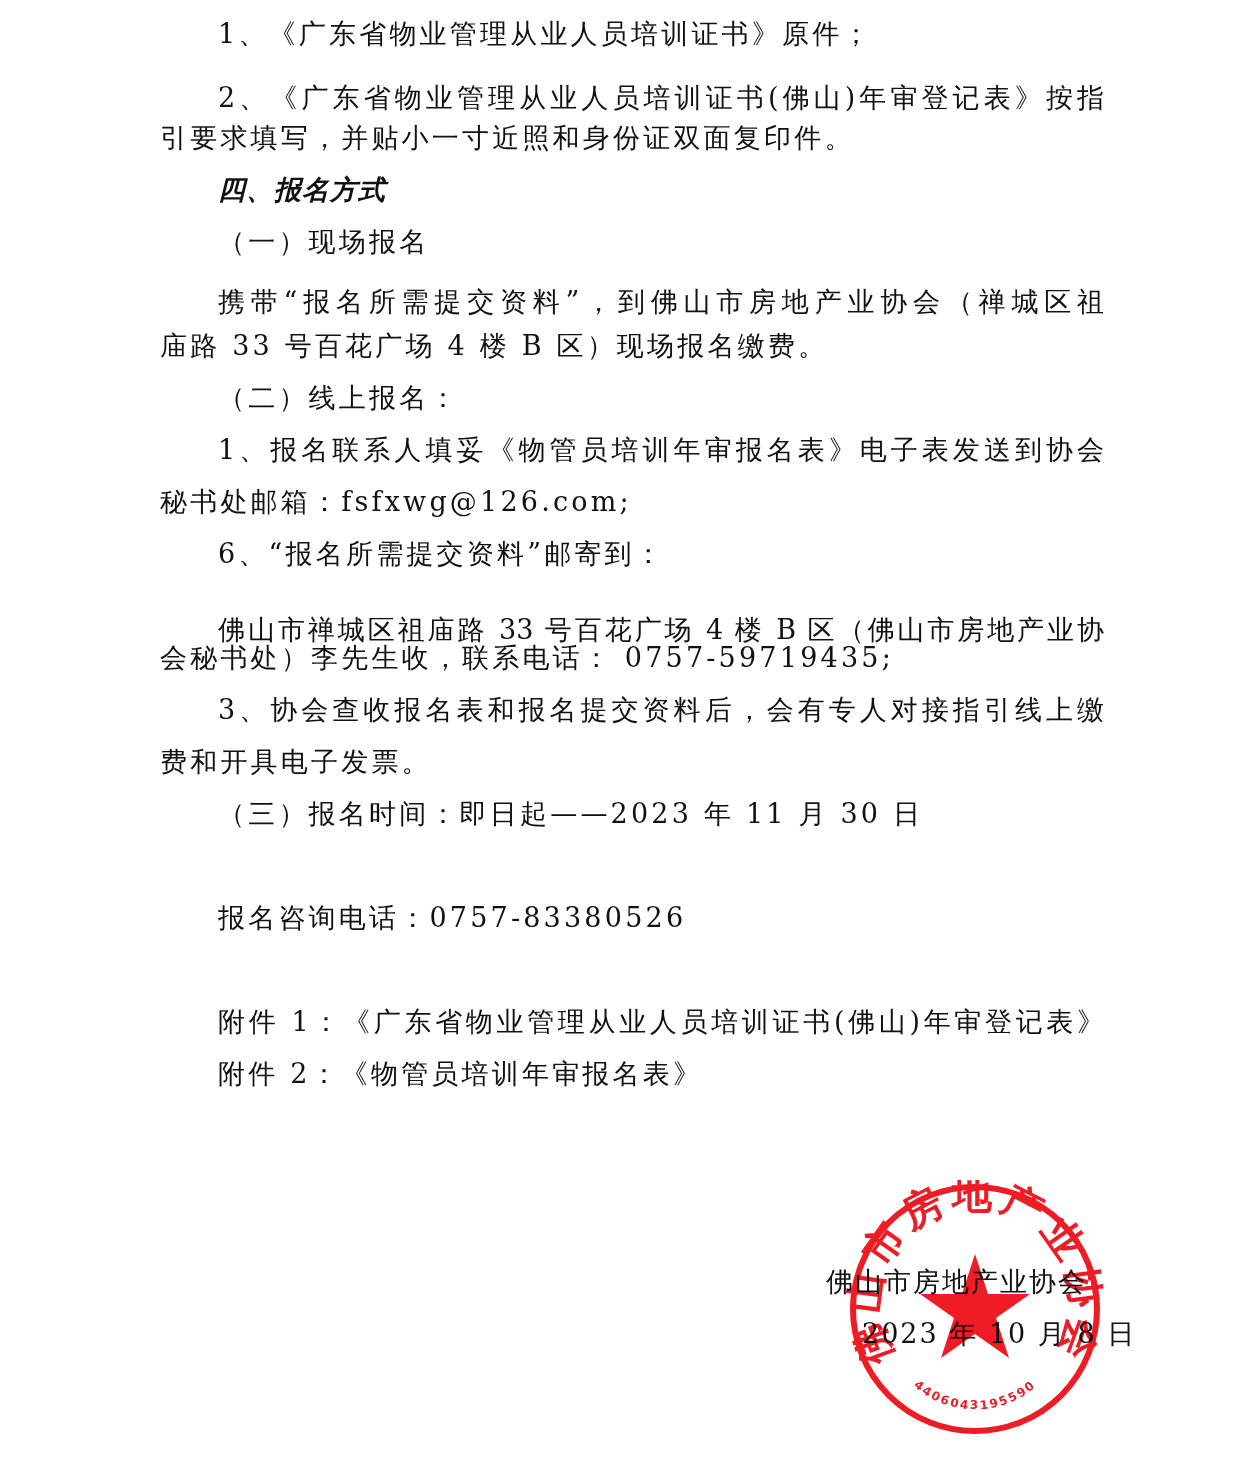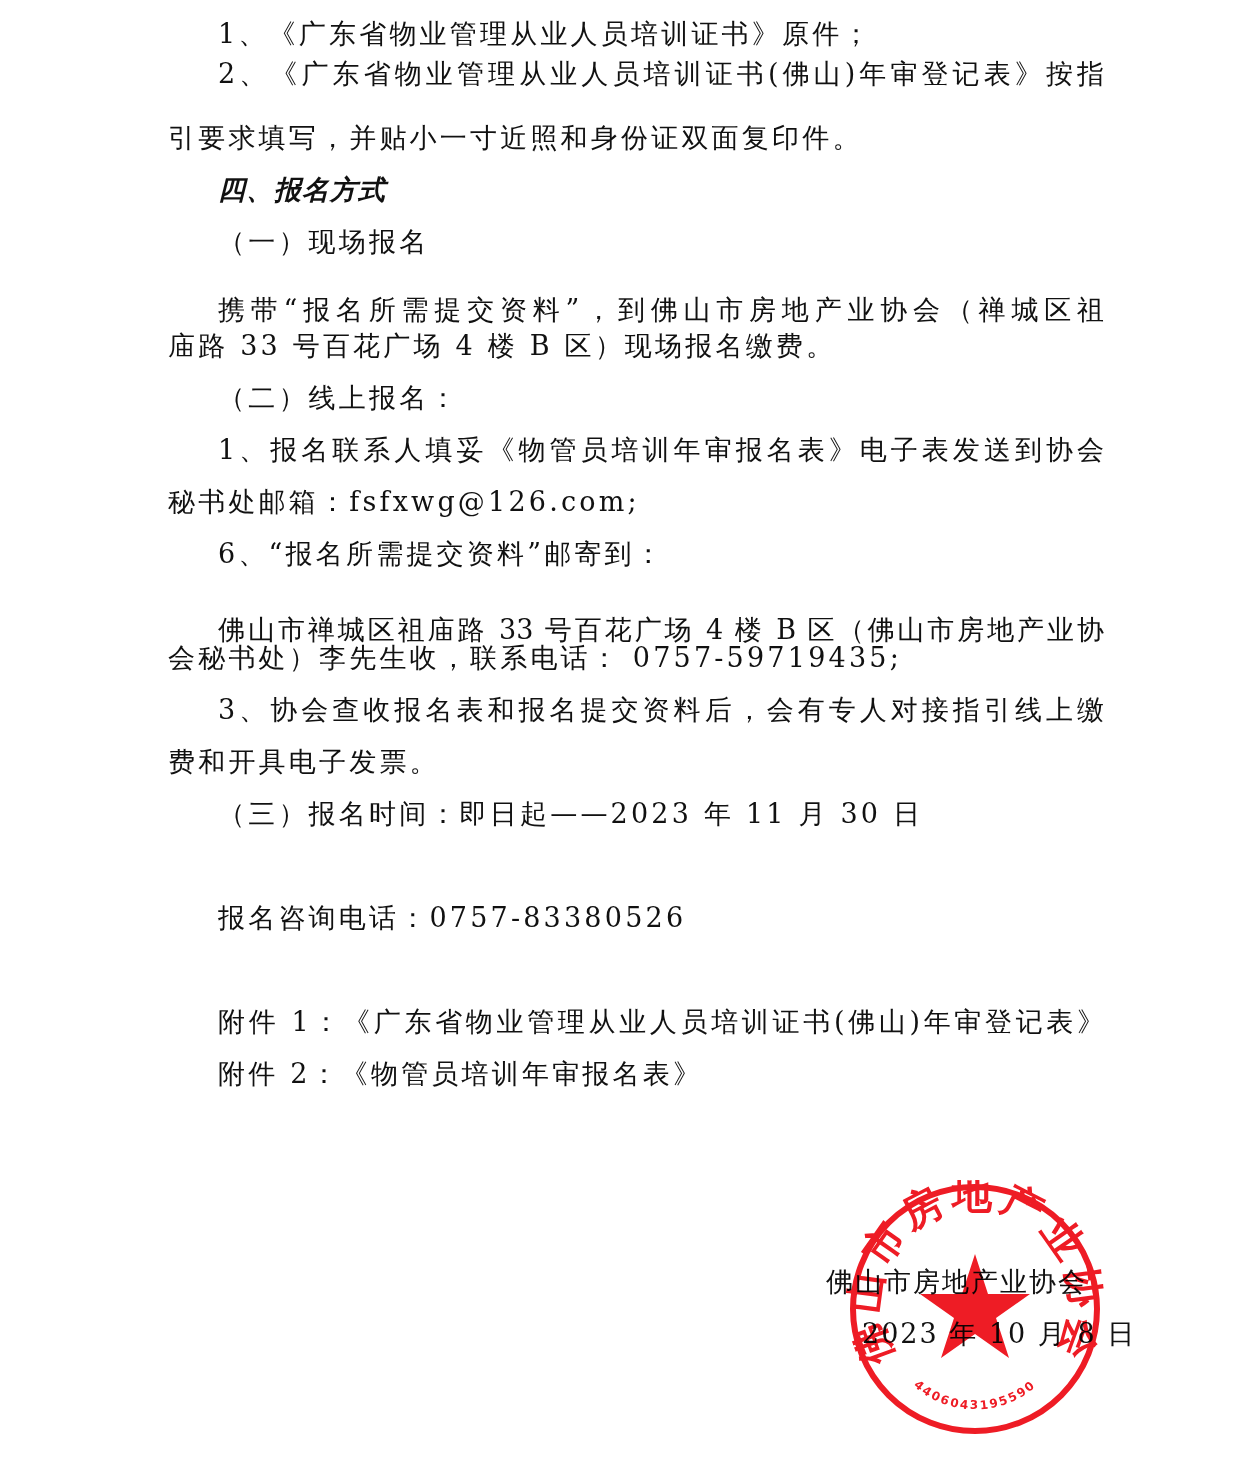--- a/index.html
+++ b/index.html
@@ -3,45 +3,45 @@
 <meta charset="utf-8">
 <style>
   html, body { margin: 0; padding: 0; background: #ffffff; }
   body {
     width: 1240px; height: 1471px; position: relative; overflow: hidden;
     font-family: "DejaVu Serif", "Liberation Serif", serif;
     color: #111111;
   }
   .page { position: absolute; left: 156px; top: 0; width: 948px; }
   .line {
-    position: absolute; left: 12px; width: 948px;
+    position: absolute; left: 4px; width: 948px;
     font-size: 27px; line-height: 36px; height: 36px;
     white-space: nowrap; letter-spacing: 3.2px;
   }
   .indent { left: 62px; width: 886px; }
   .justify { text-align: justify; text-align-last: justify; letter-spacing: 0; }
   .heading { font-weight: bold; font-family: "DejaVu Sans", "Liberation Sans", sans-serif; letter-spacing: 1px; font-style: italic; }
   .sig { position: absolute; font-size: 27px; line-height: 36px; white-space: nowrap; letter-spacing: 2px; z-index: 2; }
   .seal {
     position: absolute; left: 846px; top: 1180px; width: 258px; height: 258px;
     z-index: 3; pointer-events: none; mix-blend-mode: multiply;
   }
 </style>
 </head>
 <body>
 
 <div class="page">
   <div class="line indent" style="top:16px">1、《广东省物业管理从业人员培训证书》原件；</div>
-  <div class="line indent justify" style="top:56px">2、《广东省物业管理从业人员培训证书(佛山)年审登记表》按指</div>
+  <div class="line indent justify" style="top:80px">2、《广东省物业管理从业人员培训证书(佛山)年审登记表》按指</div>
   <div class="line" style="top:120px">引要求填写，并贴小一寸近照和身份证双面复印件。</div>
 
   <div class="line indent heading" style="top:172px">四、报名方式</div>
 
   <div class="line indent" style="top:224px">（一）现场报名</div>
-  <div class="line indent justify" style="top:292px">携带“报名所需提交资料”，到佛山市房地产业协会（禅城区祖</div>
+  <div class="line indent justify" style="top:284px">携带“报名所需提交资料”，到佛山市房地产业协会（禅城区祖</div>
   <div class="line" style="top:328px">庙路 33 号百花广场 4 楼 B 区）现场报名缴费。</div>
 
   <div class="line indent" style="top:380px">（二）线上报名：</div>
   <div class="line indent justify" style="top:432px">1、报名联系人填妥《物管员培训年审报名表》电子表发送到协会</div>
   <div class="line" style="top:484px">秘书处邮箱：fsfxwg@126.com;</div>
   <div class="line indent" style="top:536px">6、“报名所需提交资料”邮寄到：</div>
   <div class="line indent justify" style="top:612px">佛山市禅城区祖庙路 33 号百花广场 4 楼 B 区（佛山市房地产业协</div>
   <div class="line" style="top:640px">会秘书处）李先生收，联系电话： 0757-59719435;</div>
   <div class="line indent justify" style="top:692px">3、协会查收报名表和报名提交资料后，会有专人对接指引线上缴</div>
   <div class="line" style="top:744px">费和开具电子发票。</div>

